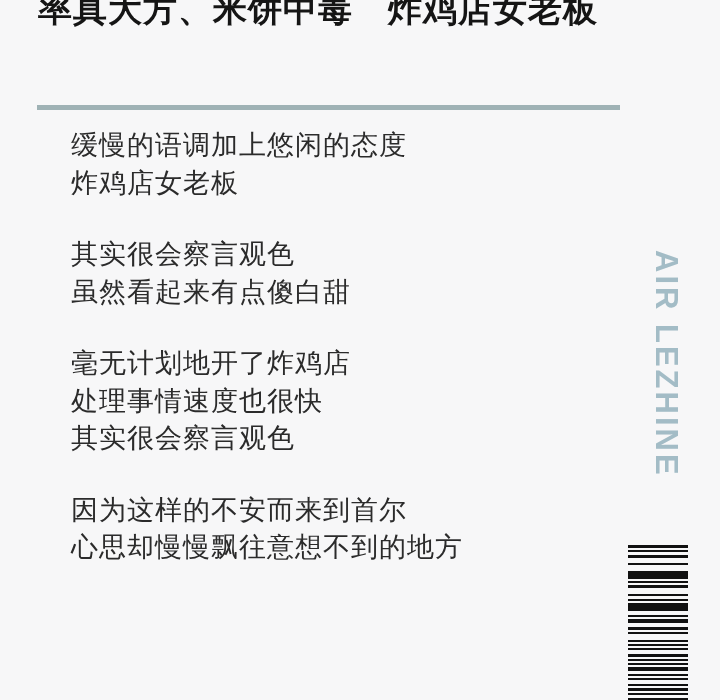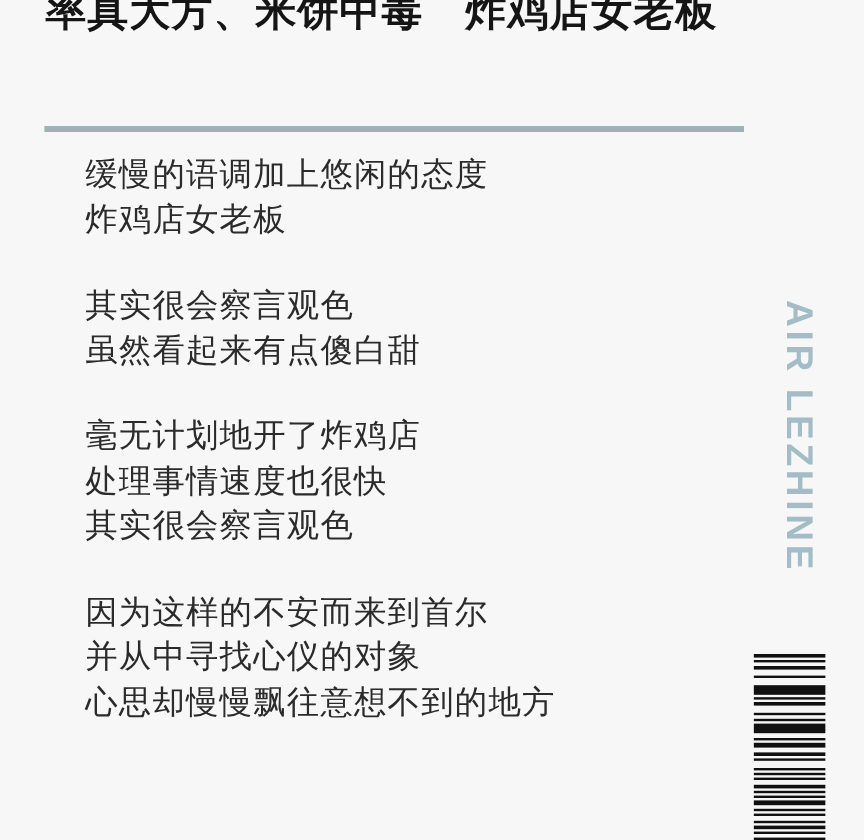--- a/index.html
+++ b/index.html
@@ -90,21 +90,20 @@
       <div>其实很会察言观色</div>
       <div>虽然看起来有点傻白甜</div>
     </div>
     <div class="para">
       <div>毫无计划地开了炸鸡店</div>
       <div>处理事情速度也很快</div>
       <div>其实很会察言观色</div>
     </div>
     <div class="para">
       <div>因为这样的不安而来到首尔</div>
-      <div>并从中寻找心仪的对象</div>
       <div>心思却慢慢飘往意想不到的地方</div>
     </div>
   </div>
 
   <div class="watermark">AIR LEZHINE</div>
 
   <div class="barcode">
       <div class="bar" style="height: 3px; background: var(--barcode);"></div>
       <div class="bar" style="height: 2px; background: transparent;"></div>
       <div class="bar" style="height: 2px; background: var(--barcode);"></div>

